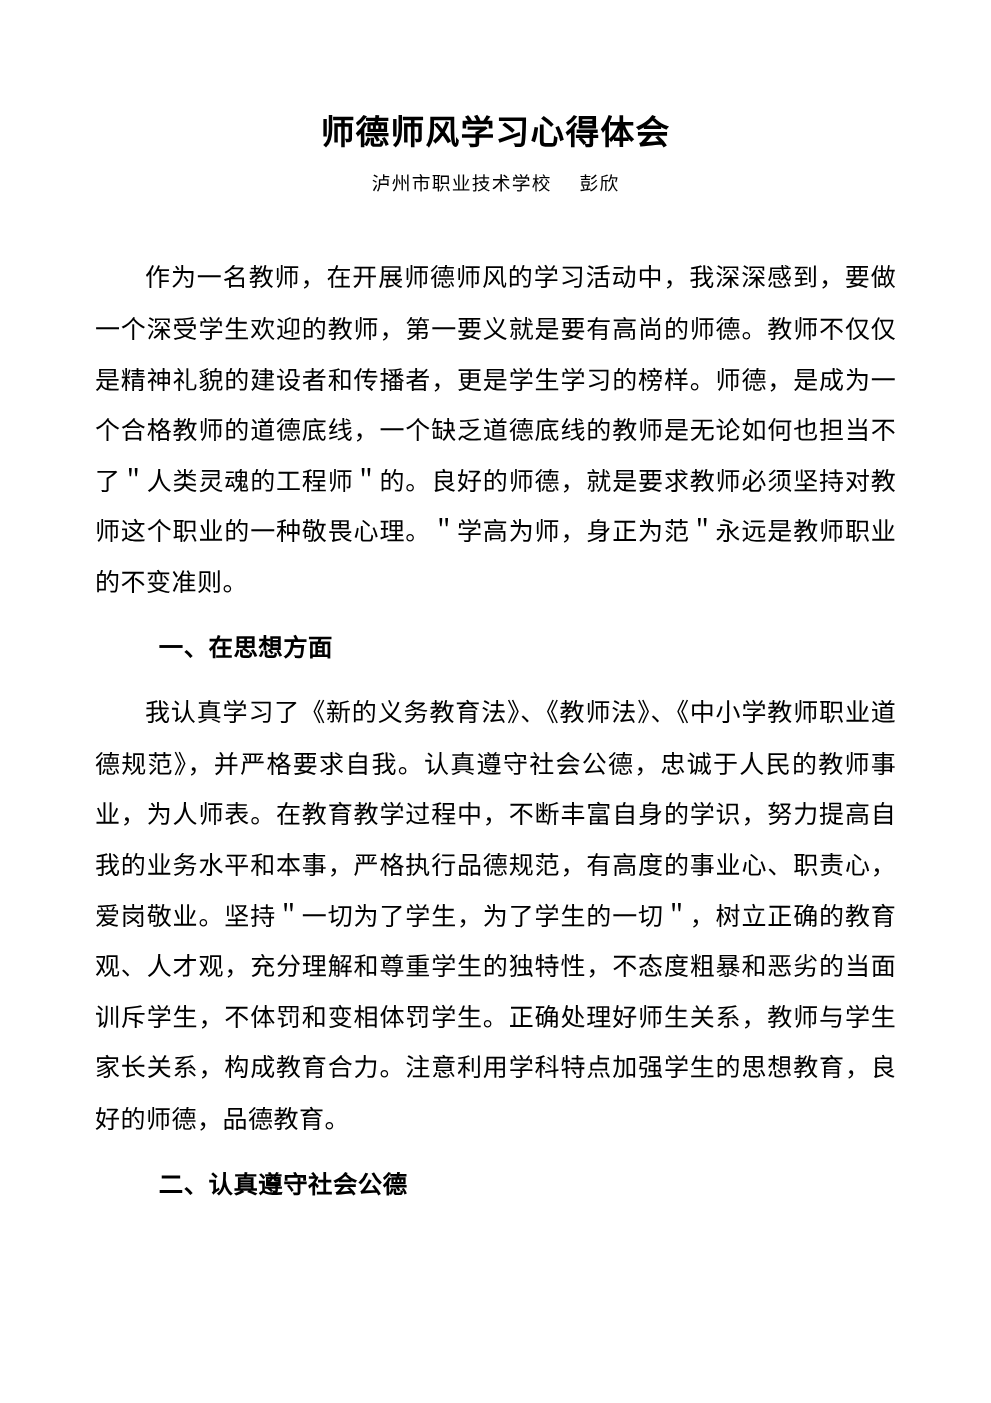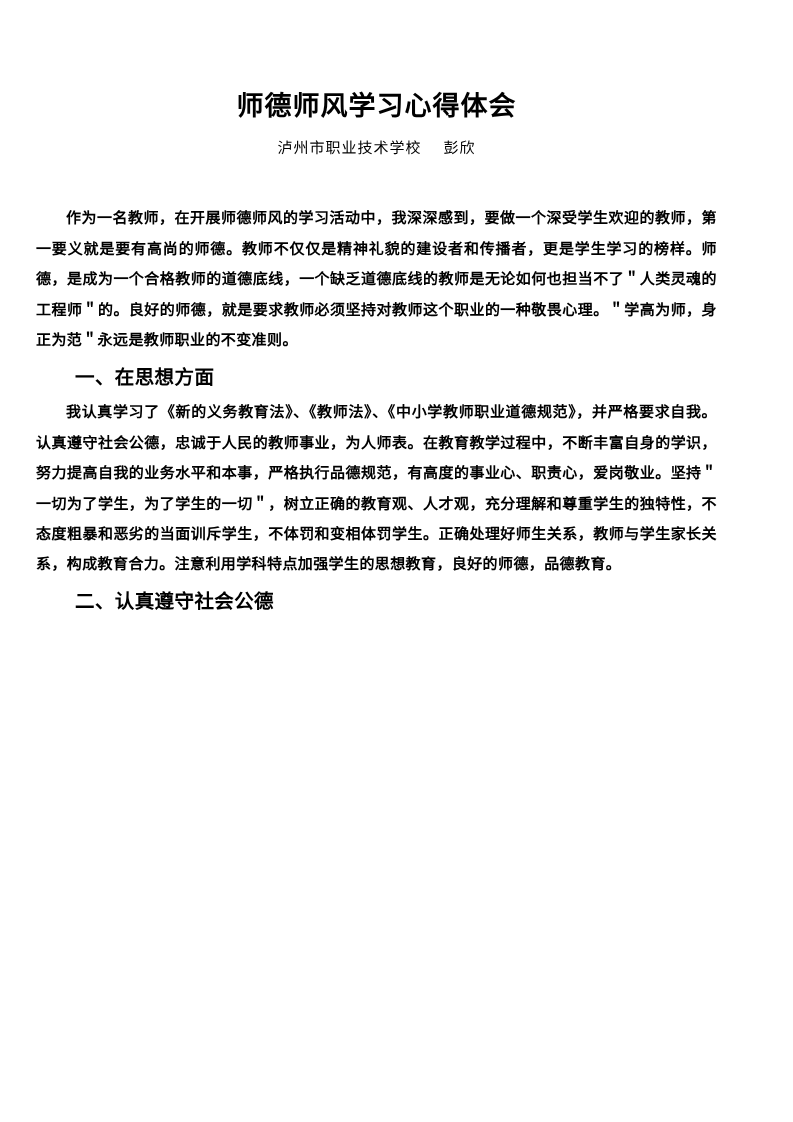--- a/index.html
+++ b/index.html
@@ -12,21 +12,21 @@
     height: 1122px;
     font-family: "Liberation Serif", "DejaVu Serif", serif;
     color: #000000;
     overflow: hidden;
   }
   .page {
     position: relative;
     width: 793px;
     height: 1122px;
     box-sizing: border-box;
-    padding: 88px 76px 60px 36px;
+    padding: 88px 76px 60px 76px;
     background: #ffffff;
   }
   .doc-title {
     text-align: center;
     font-size: 27px;
     font-weight: bold;
     letter-spacing: 1px;
     margin: 0 0 14px 0;
     line-height: 1.35;
     font-family: "Liberation Sans", "DejaVu Sans", sans-serif;
@@ -36,34 +36,33 @@
     font-size: 15px;
     letter-spacing: 1px;
     margin: 0 0 44px 0;
     line-height: 1.4;
   }
   .doc-byline .byline-gap {
     display: inline-block;
     width: 22px;
   }
   p.body-para {
-    font-size: 15px;
+    font-size: 20px;
     line-height: 2.03;
     margin: 0 0 2px 0;
     text-align: justify;
     text-justify: inter-ideograph;
     text-indent: 2em;
     letter-spacing: 0.4px;
-    font-weight: bold;
   }
   h2.section-heading {
     font-size: 19.5px;
     font-weight: bold;
     line-height: 2.03;
-    margin: 0;
+    margin: 12px;
     text-indent: 2em;
     letter-spacing: 0.4px;
     font-family: "Liberation Sans", "DejaVu Sans", sans-serif;
   }
 </style>
 </head>
 <body>
 
 <div class="page">
 

